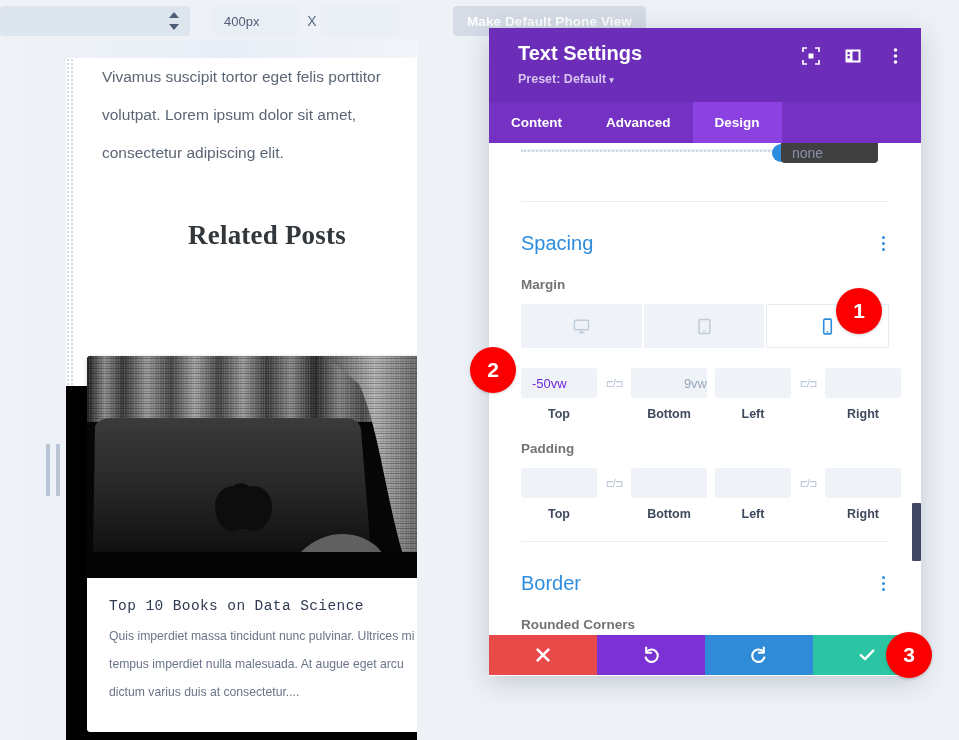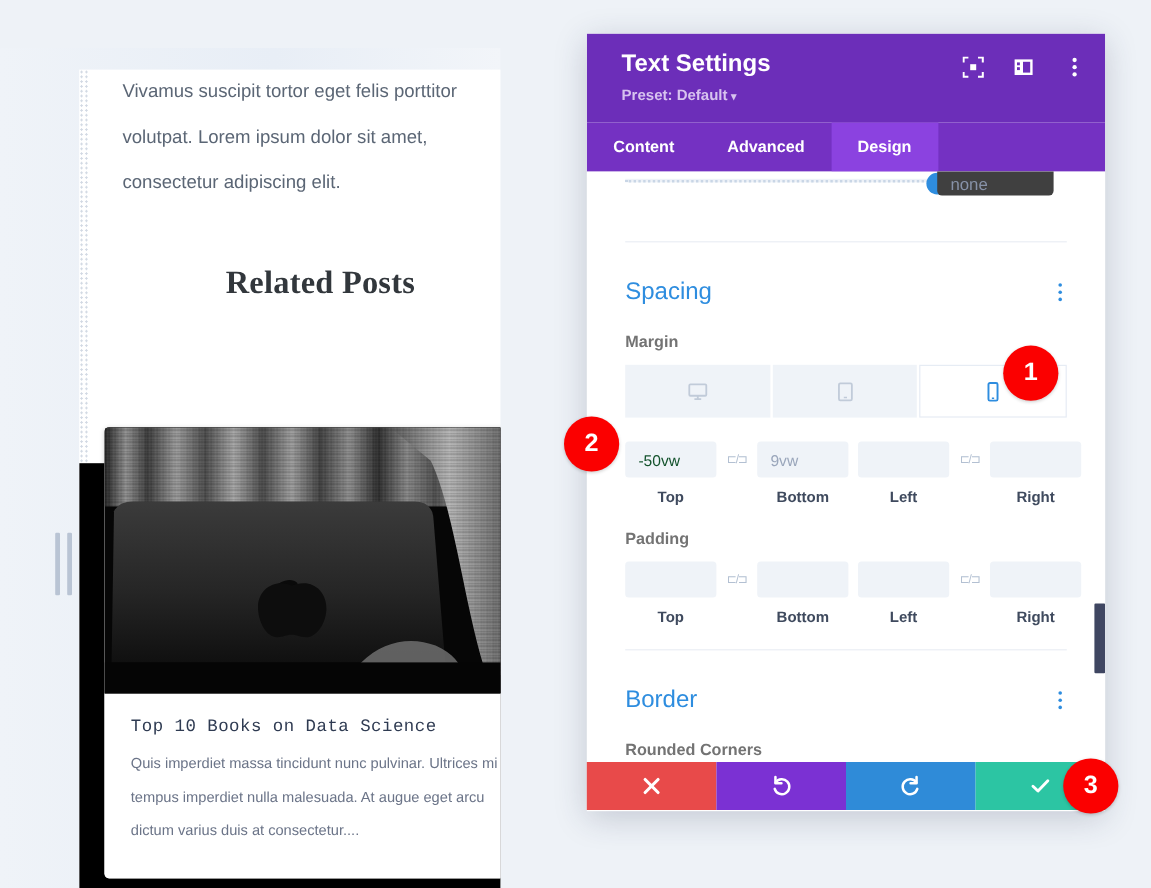--- a/index.html
+++ b/index.html
@@ -187,22 +187,22 @@
   .devbtn.active { background: #ffffff; border: 1px solid #e6ecf4; }
 
   .quad { display: flex; align-items: flex-start; margin-bottom: 20px; }
   .quad-half { display: flex; align-items: flex-start; flex: 1; }
   .qcell { display: flex; flex-direction: column; align-items: center; width: 76px; }
   .qinput {
     width: 76px; height: 30px; background: #eff3f8; border-radius: 3px;
     display: flex; align-items: center; padding-left: 11px;
     font-size: 13px;
   }
-  .qinput.filled { color: #14532d; }
-  .qinput.placeholder { color: #9aa6bb; }
+  .qinput.filled { color: #6d28d9; }
+  .qinput.placeholder { color: #9aa6bb; justify-content: flex-end; }
   .qlabel { font-size: 12.5px; font-weight: bold; color: #3f4a5e; margin-top: 9px; }
   .link-icon {
     width: 34px; display: flex; align-items: center; justify-content: center;
     height: 30px; font-size: 10px; color: #b3c0d2; letter-spacing: -1px;
   }
   .vsep { width: 1px; height: 32px; background: #d9e1ec; margin: 0 6px 0 2px; }
 
   
   .sbar {
     position: absolute; right: 0; top: 360px; width: 9px; height: 58px;
@@ -231,20 +231,37 @@
   }
   .badge.b1 { left: 836px; top: 288px; }
   .badge.b2 { left: 470px; top: 347px; }
   .badge.b3 { left: 886px; top: 632px; }
 </style>
 </head>
 <body>
 
 <div id="root">
 
+  <div class="topbar">
+    <div class="tb-select">
+      <span></span>
+      <span class="tb-stepper">
+        <i class="up"></i>
+          <i class="dn"></i>
+      </span>
+    </div>
+    <div class="tb-input w">
+      <span>400px</span>
+    </div>
+    <div class="tb-x">X</div>
+    <div class="tb-input h">
+      <span></span>
+    </div>
+    <div class="tb-btn">Make Default Phone View</div>
+  </div>
 
   <div class="canvas">
     <div class="page-frame">
       <div class="page-dot-l"></div>
       <div class="page-dot-r"></div>
 
       <div class="page-inner">
         <div class="body-copy">
           
           <span>Vivamus suscipit tortor eget felis porttitor volutpat. Lorem ipsum dolor sit amet, consectetur adipiscing elit.</span>

